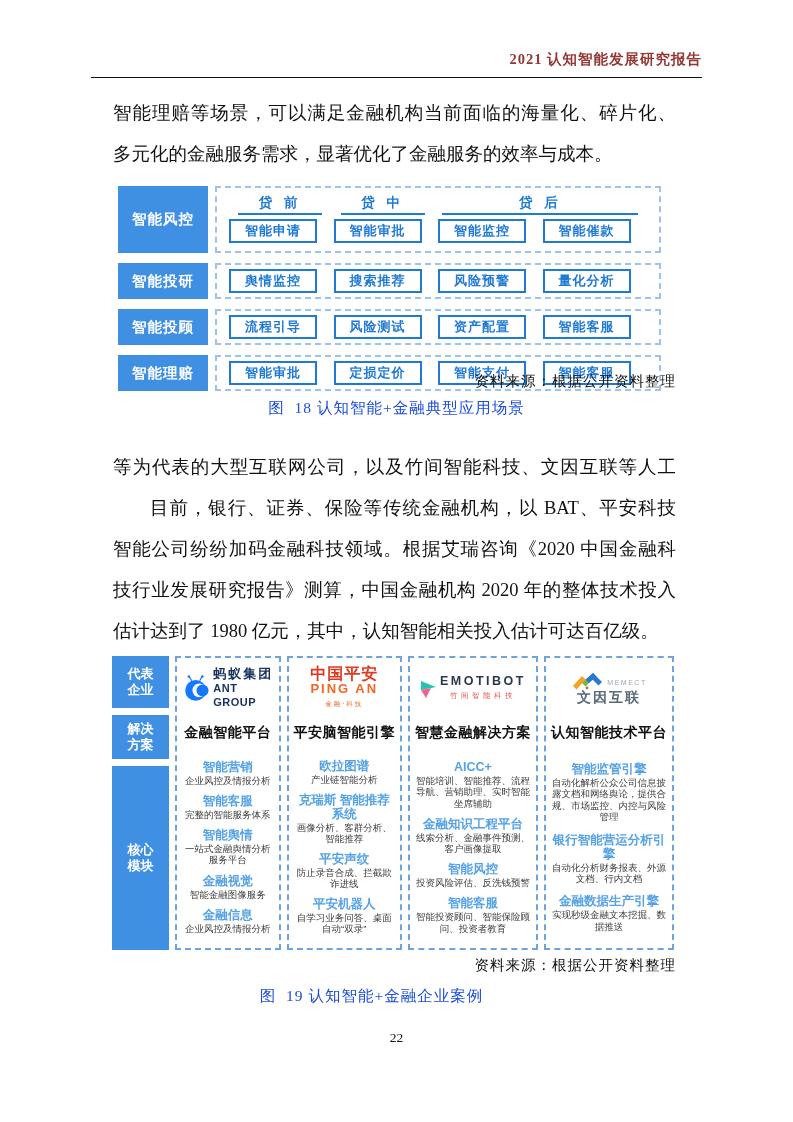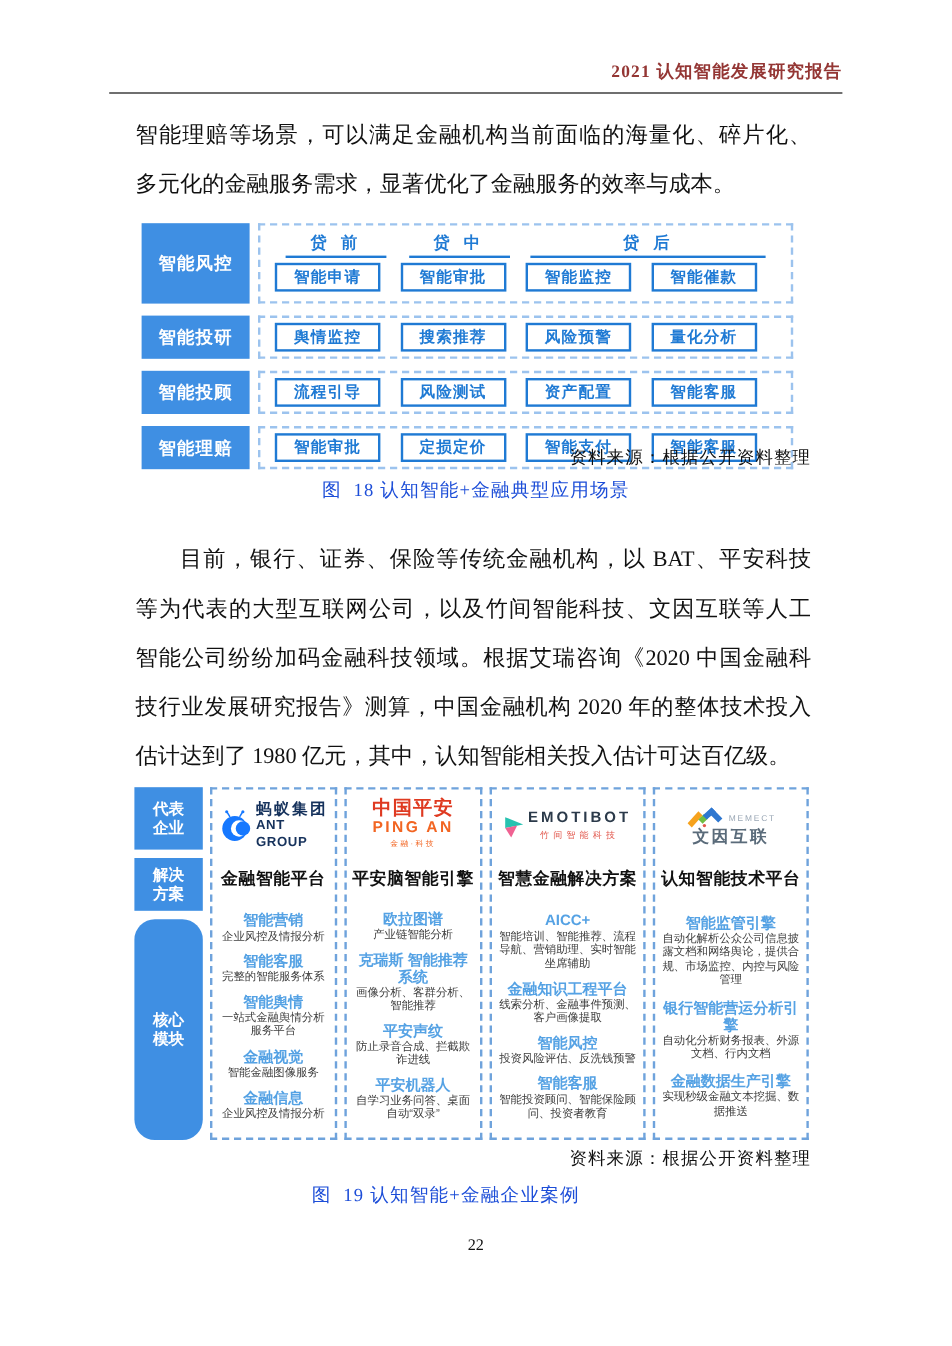--- a/index.html
+++ b/index.html
@@ -43,21 +43,21 @@
   .fig-caption { position:absolute; text-align:center; font-size:15.5px; color:#1d4ed8; white-space:pre-wrap; letter-spacing:1px; }
   #cap1 { top:398px; left:0; right:0; }
   #cap2 { top:986px; left:0; right:50px; }
 
   
   #fig19 { position:absolute; top:656px; left:112px; width:562px; height:294px; display:flex; gap:6px; }
   .f19-sidebar { width:57px; display:flex; flex-direction:column; gap:7px; }
   .sb-box { background:#3F8FE3; color:#fff; font-family:"Liberation Sans",sans-serif; font-weight:bold;
     font-size:13px; display:flex; align-items:center; justify-content:center; text-align:center; }
   .sb-box span { width:2em; display:inline-block; line-height:16px; }
-  #sb0 { height:52px; } #sb1 { height:44px; } #sb2 { flex:1;border-radius:17px; }
+  #sb0 { height:52px; } #sb1 { height:44px; } #sb2 { flex:1; }
   .f19-col { flex:1; border:2px dashed #6FA3DC; padding:4px 5px 6px; display:flex; flex-direction:column; align-items:center; background:#fff; }
   .logo-area { height:52px; display:flex; align-items:center; justify-content:center; width:100%; }
   .solution { height:38px; display:flex; align-items:center; justify-content:center;
     font-family:"Liberation Sans",sans-serif; font-weight:bold; font-size:14px; color:#111; letter-spacing:0.5px; white-space:nowrap; }
   .modules { flex:1; width:100%; display:flex; flex-direction:column; justify-content:space-evenly; }
   .module { text-align:center; }
   .mod-title { color:#55A2E4; font-family:"Liberation Sans",sans-serif; font-weight:bold; font-size:12.5px; line-height:14px; }
   .mod-desc { color:#3c3c3c; font-family:"Liberation Sans",sans-serif; font-size:9.5px; line-height:11.5px; margin-top:1px; }
 
   
@@ -180,22 +180,22 @@
           </div>
       </div>
     </div>
   </div>
 </div>
 
 <div class="source-note" id="src1">资料来源：根据公开资料整理</div>
 <div class="fig-caption" id="cap1">图  18 认知智能+金融典型应用场景</div>
 
 <div class="para" id="p2">
+  <div class="line">等为代表的大型互联网公司，以及竹间智能科技、文因互联等人工</div>
   <div class="line indent">目前，银行、证券、保险等传统金融机构，以 BAT、平安科技</div>
-  <div class="line">等为代表的大型互联网公司，以及竹间智能科技、文因互联等人工</div>
   <div class="line">智能公司纷纷加码金融科技领域。根据艾瑞咨询《2020 中国金融科</div>
   <div class="line">技行业发展研究报告》测算，中国金融机构 2020 年的整体技术投入</div>
   <div class="line last">估计达到了 1980 亿元，其中，认知智能相关投入估计可达百亿级。</div>
 </div>
 
 <div id="fig19">
   <div class="f19-sidebar">
     <div class="sb-box" id="sb0">
         <span>代表企业</span>
       </div>

